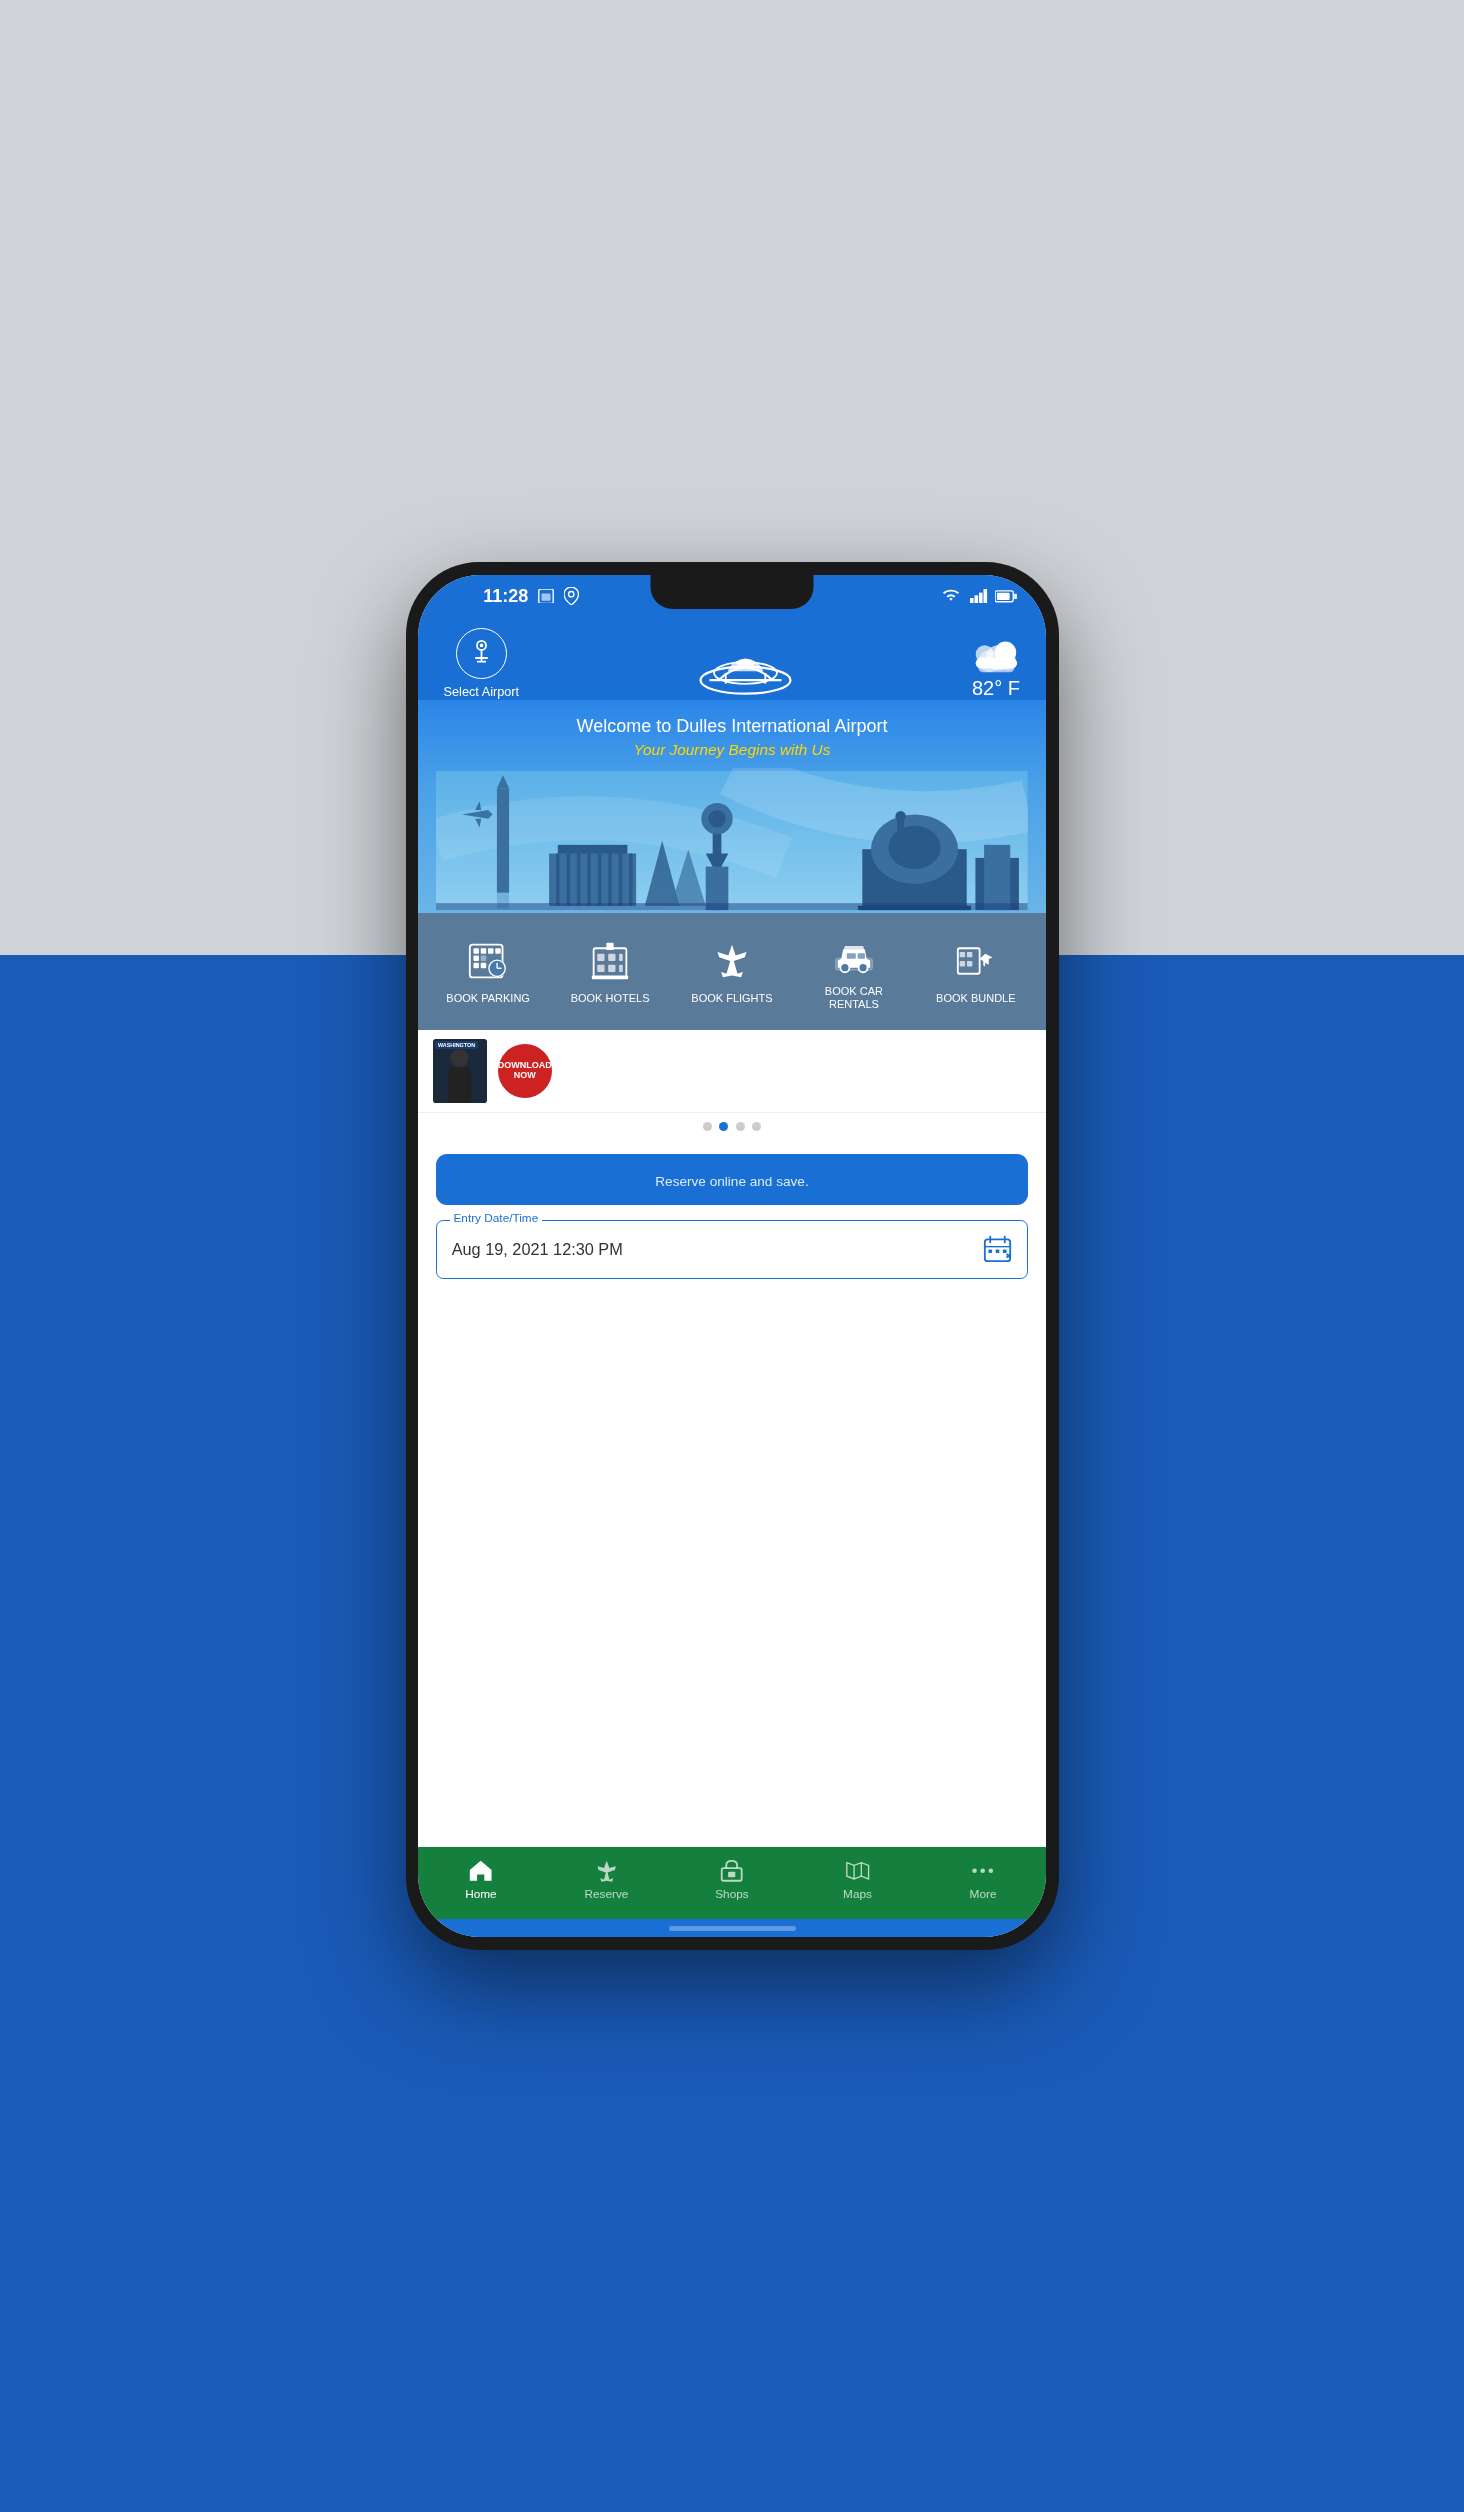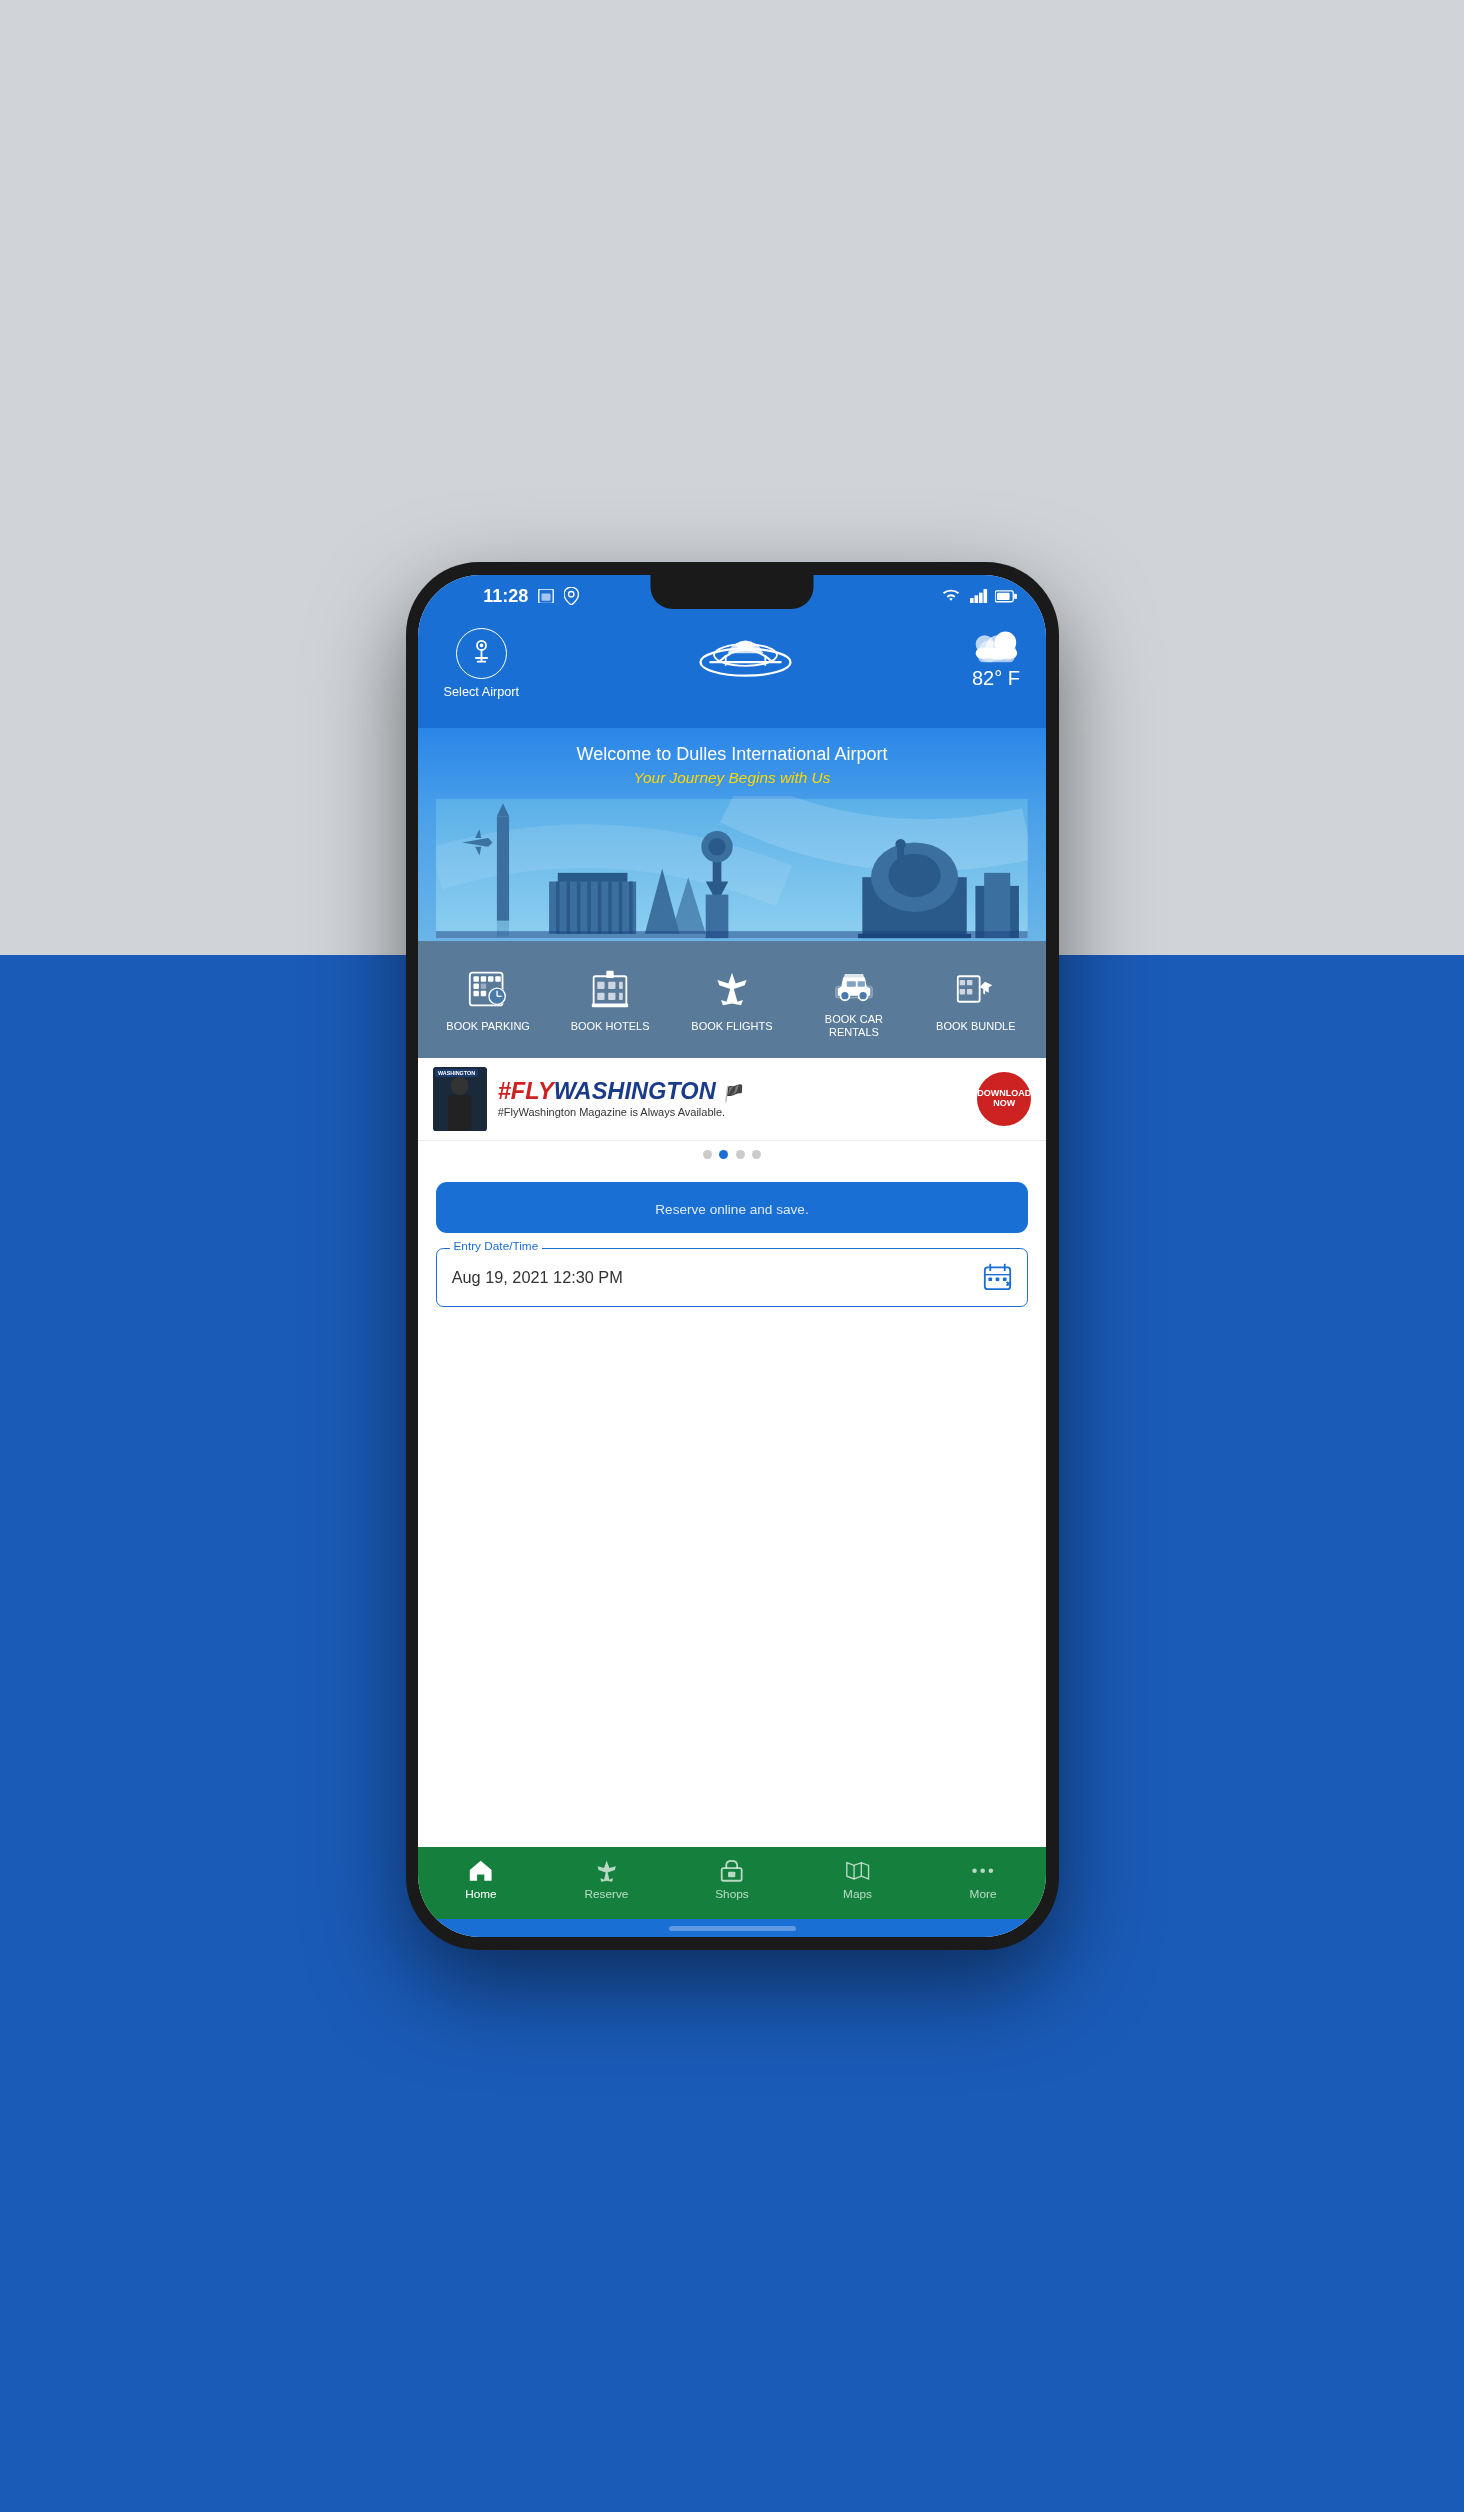--- a/index.html
+++ b/index.html
@@ -78,23 +78,23 @@
 
     
     .header {
       background: #1a6fd4;
       padding: 14.5px 25.4px 0;
       flex-shrink: 0;
     }
 
     .header-top {
       display: flex;
-      align-items: flex-start;
+      align-items: flex-end;
       justify-content: space-between;
-      margin-bottom: 28px;
+      margin-bottom: 0;
     }
 
     .select-airport {
       display: flex;
       flex-direction: column;
       align-items: center;
       color: white;
       cursor: pointer;
     }
 
@@ -680,27 +680,20 @@
 
         <div style="width:100%;height:100%;background:#1a2a3a;display:flex;flex-direction:column;align-items:center;justify-content:flex-end;position:relative;overflow:hidden;">
           <div style="position:absolute;top:2.7px;left:2.7px;background:#1a3a6a;color:white;font-size:5.4px;font-weight:bold;padding:0.9px 2.7px;border-radius:1.8px;">WASHINGTON</div>
 
           <svg width="45" height="56" viewBox="0 0 50 62">
             <circle cx="25" cy="12" r="10" fill="#333"></circle>
             <rect x="12" y="22" width="26" height="40" rx="3" fill="#222"></rect>
           </svg>
         </div>
       </div>
-      <div class="banner-content">
-        <div class="banner-title">
-          <span class="fly">#FLY</span><span class="washington">WASHINGTON</span>
-          <span style="font-size:16.3px;">🏴</span>
-        </div>
-        <div class="banner-subtitle">#FlyWashington Magazine is Always Available.</div>
-      </div>
       <div class="banner-download">
         <span>DOWNLOAD NOW</span>
       </div>
     </div>
 
     <div class="dots">
       <div class="dot"></div>
       <div class="dot active"></div>
       <div class="dot"></div>
       <div class="dot"></div>

